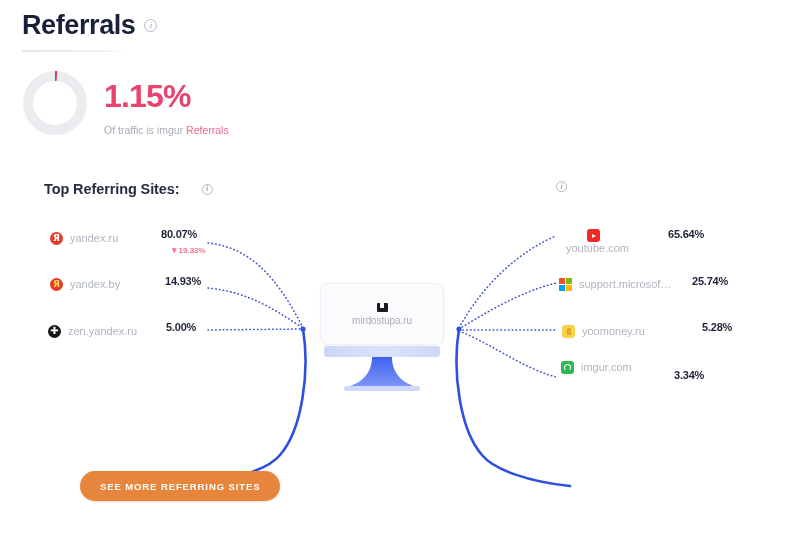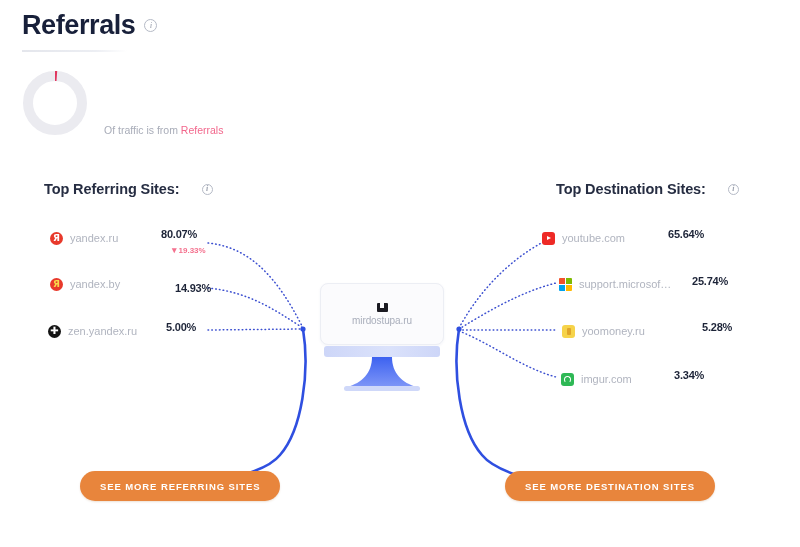--- a/index.html
+++ b/index.html
@@ -177,22 +177,23 @@
     <span class="info-icon">i</span>
   </div>
   <div class="title-rule"></div>
 
   <div class="donut-wrap">
     <svg width="72" height="72" viewBox="0 0 72 72">
       <circle cx="36" cy="36" r="27" fill="none" stroke="#ebebf0" stroke-width="10"></circle>
       <circle cx="36" cy="36" r="27" fill="none" stroke="#e0365e" stroke-width="10" stroke-dasharray="1.95 167.7" stroke-dashoffset="0" transform="rotate(-90 36 36)"></circle>
     </svg>
   </div>
+  <div class="big-pct">1.15%</div>
   <div class="sub-line">
-    <span>Of traffic is from</span>
+    <span>Of traffic is imgur</span>
     <span class="accent">Referrals</span>
   </div>
 
   <div class="sec-head left">
     <span>Top Referring Sites:</span>
     <span class="info-icon sm">i</span>
   </div>
 
   <div class="site-row" style="left:50px; top:229px;">
     <span class="favicon fav-yandex">Я</span>
@@ -201,34 +202,33 @@
   <div class="row-pct" style="left:161px; top:228px;">80.07%</div>
   <div class="delta" style="left:172px; top:246px;">
     <span class="chev">▾</span>
     <span>19.33%</span>
   </div>
 
   <div class="site-row" style="left:50px; top:275px;">
     <span class="favicon fav-yandexby">Я</span>
     <span class="fav-label">yandex.by</span>
   </div>
-  <div class="row-pct" style="left:175px; top:275px;margin-top:7px;">14.93%</div>
+  <div class="row-pct" style="left:165px; top:275px;">14.93%</div>
 
   <div class="site-row" style="left:48px; top:322px;">
     <span class="favicon fav-zen">✚</span>
     <span class="fav-label">zen.yandex.ru</span>
   </div>
   <div class="row-pct" style="left:166px; top:321px;">5.00%</div>
 
   <div class="sec-head right">
-    <span>Top Destination Sites:</span>
     <span class="info-icon sm">i</span>
   </div>
 
-  <div class="site-row" style="left:542px; top:229px;">
+  <div class="site-row" style="left:559px; top:229px;flex-direction:column;">
     <span class="favicon fav-yt">
         <i></i>
       </span>
     <span class="fav-label">youtube.com</span>
   </div>
   <div class="row-pct" style="left:668px; top:228px;">65.64%</div>
 
   <div class="site-row" style="left:559px; top:275px;">
     <span class="favicon fav-ms">
       <span style="background:#f2512c"></span>
@@ -241,21 +241,21 @@
   <div class="row-pct" style="left:664px; top:275px;margin-left:28px;">25.74%</div>
 
   <div class="site-row" style="left:562px; top:322px;">
     <span class="favicon fav-yoo">
         <i></i>
       </span>
     <span class="fav-label">yoomoney.ru</span>
   </div>
   <div class="row-pct" style="left:674px; top:321px;margin-left:28px;">5.28%</div>
 
-  <div class="site-row" style="left:561px; top:370px;align-items:center;">
+  <div class="site-row" style="left:561px; top:358px;align-items:center;">
     <span class="favicon fav-imgur">
         <i></i>
       </span>
     <span class="fav-label">imgur.com</span>
   </div>
   <div class="row-pct" style="left:674px; top:369px;">3.34%</div>
 
   <div class="monitor">
     <div class="screen">
       <span class="site-fav-center"></span>
@@ -273,15 +273,14 @@
           <stop offset="100%" stop-color="#cdd6f8"></stop>
         </linearGradient>
       </defs>
       <rect x="4" y="0" width="116" height="11" rx="3" fill="url(#bar)"></rect>
       <path d="M52,11 h20 c0,16 10,26 25,30 h-70 c15,-4 25,-14 25,-30 z" fill="url(#neck)"></path>
       <rect x="24" y="40" width="76" height="5" rx="2.5" fill="#cfd8f9"></rect>
     </svg>
   </div>
 
   <button class="cta left">SEE MORE REFERRING SITES</button>
-  <button class="cta right">SEE MORE DESTINATION SITES</button>
 
 </div>
 
 </body></html>

